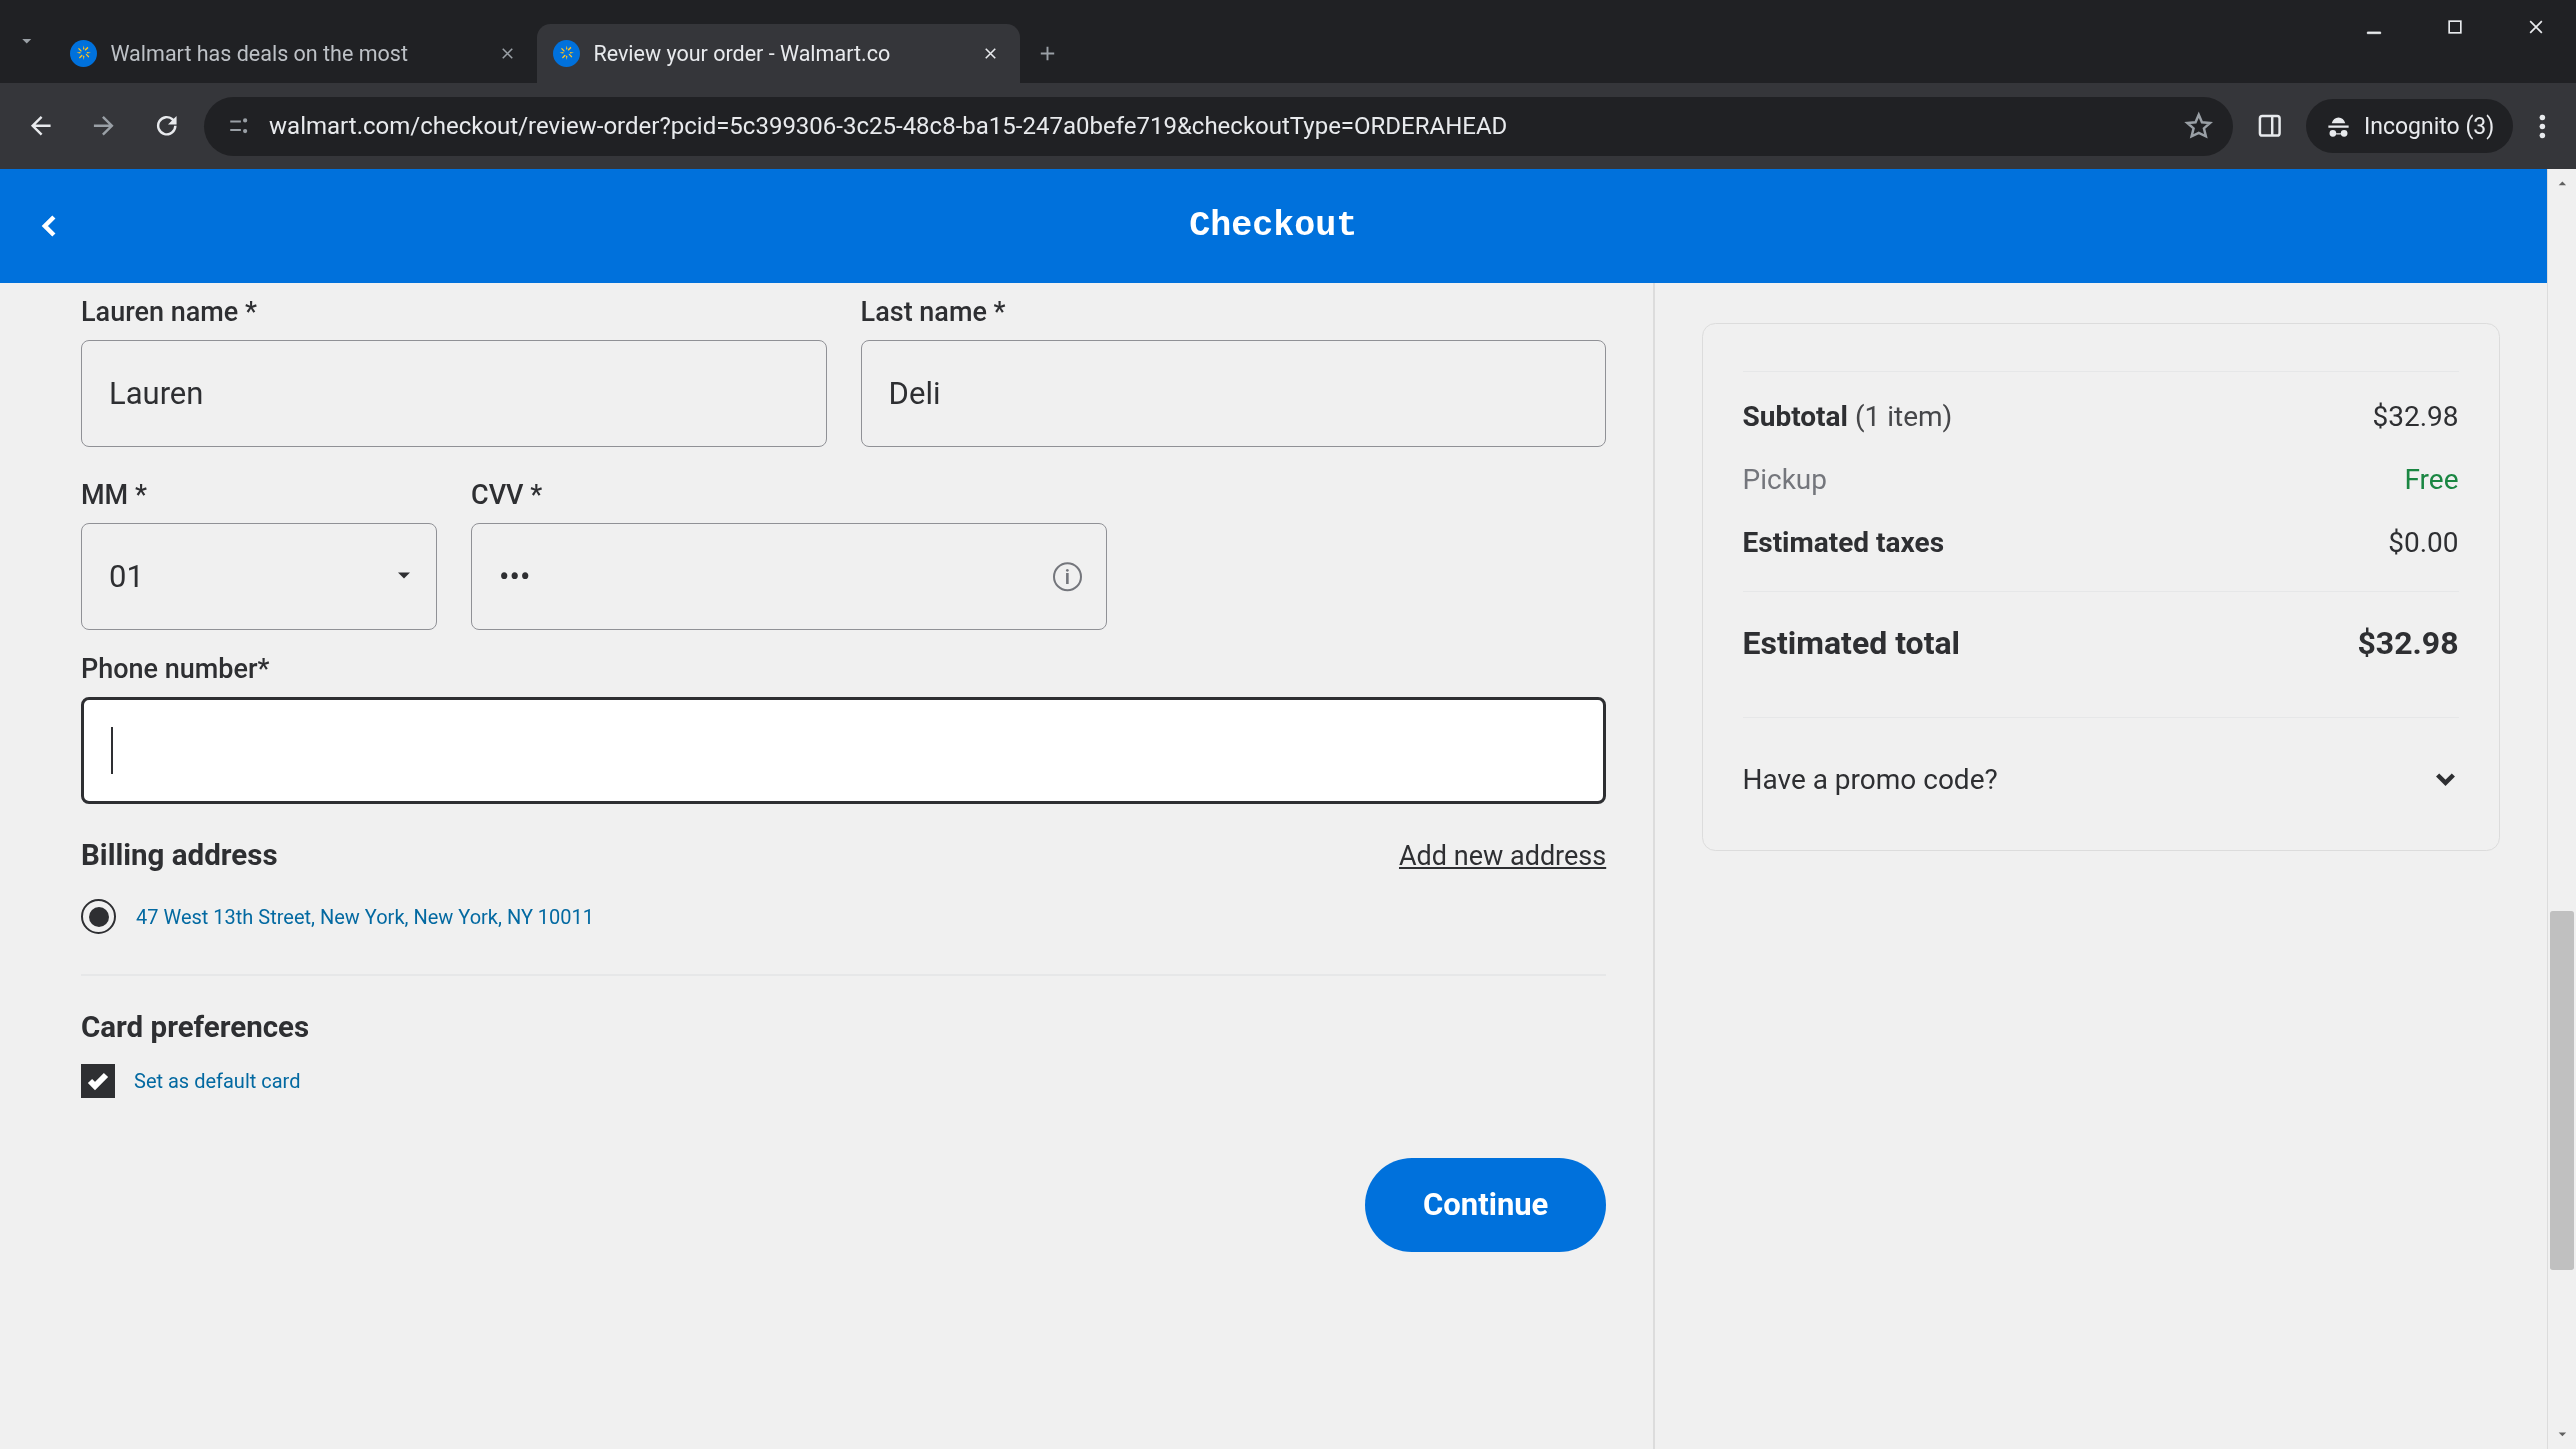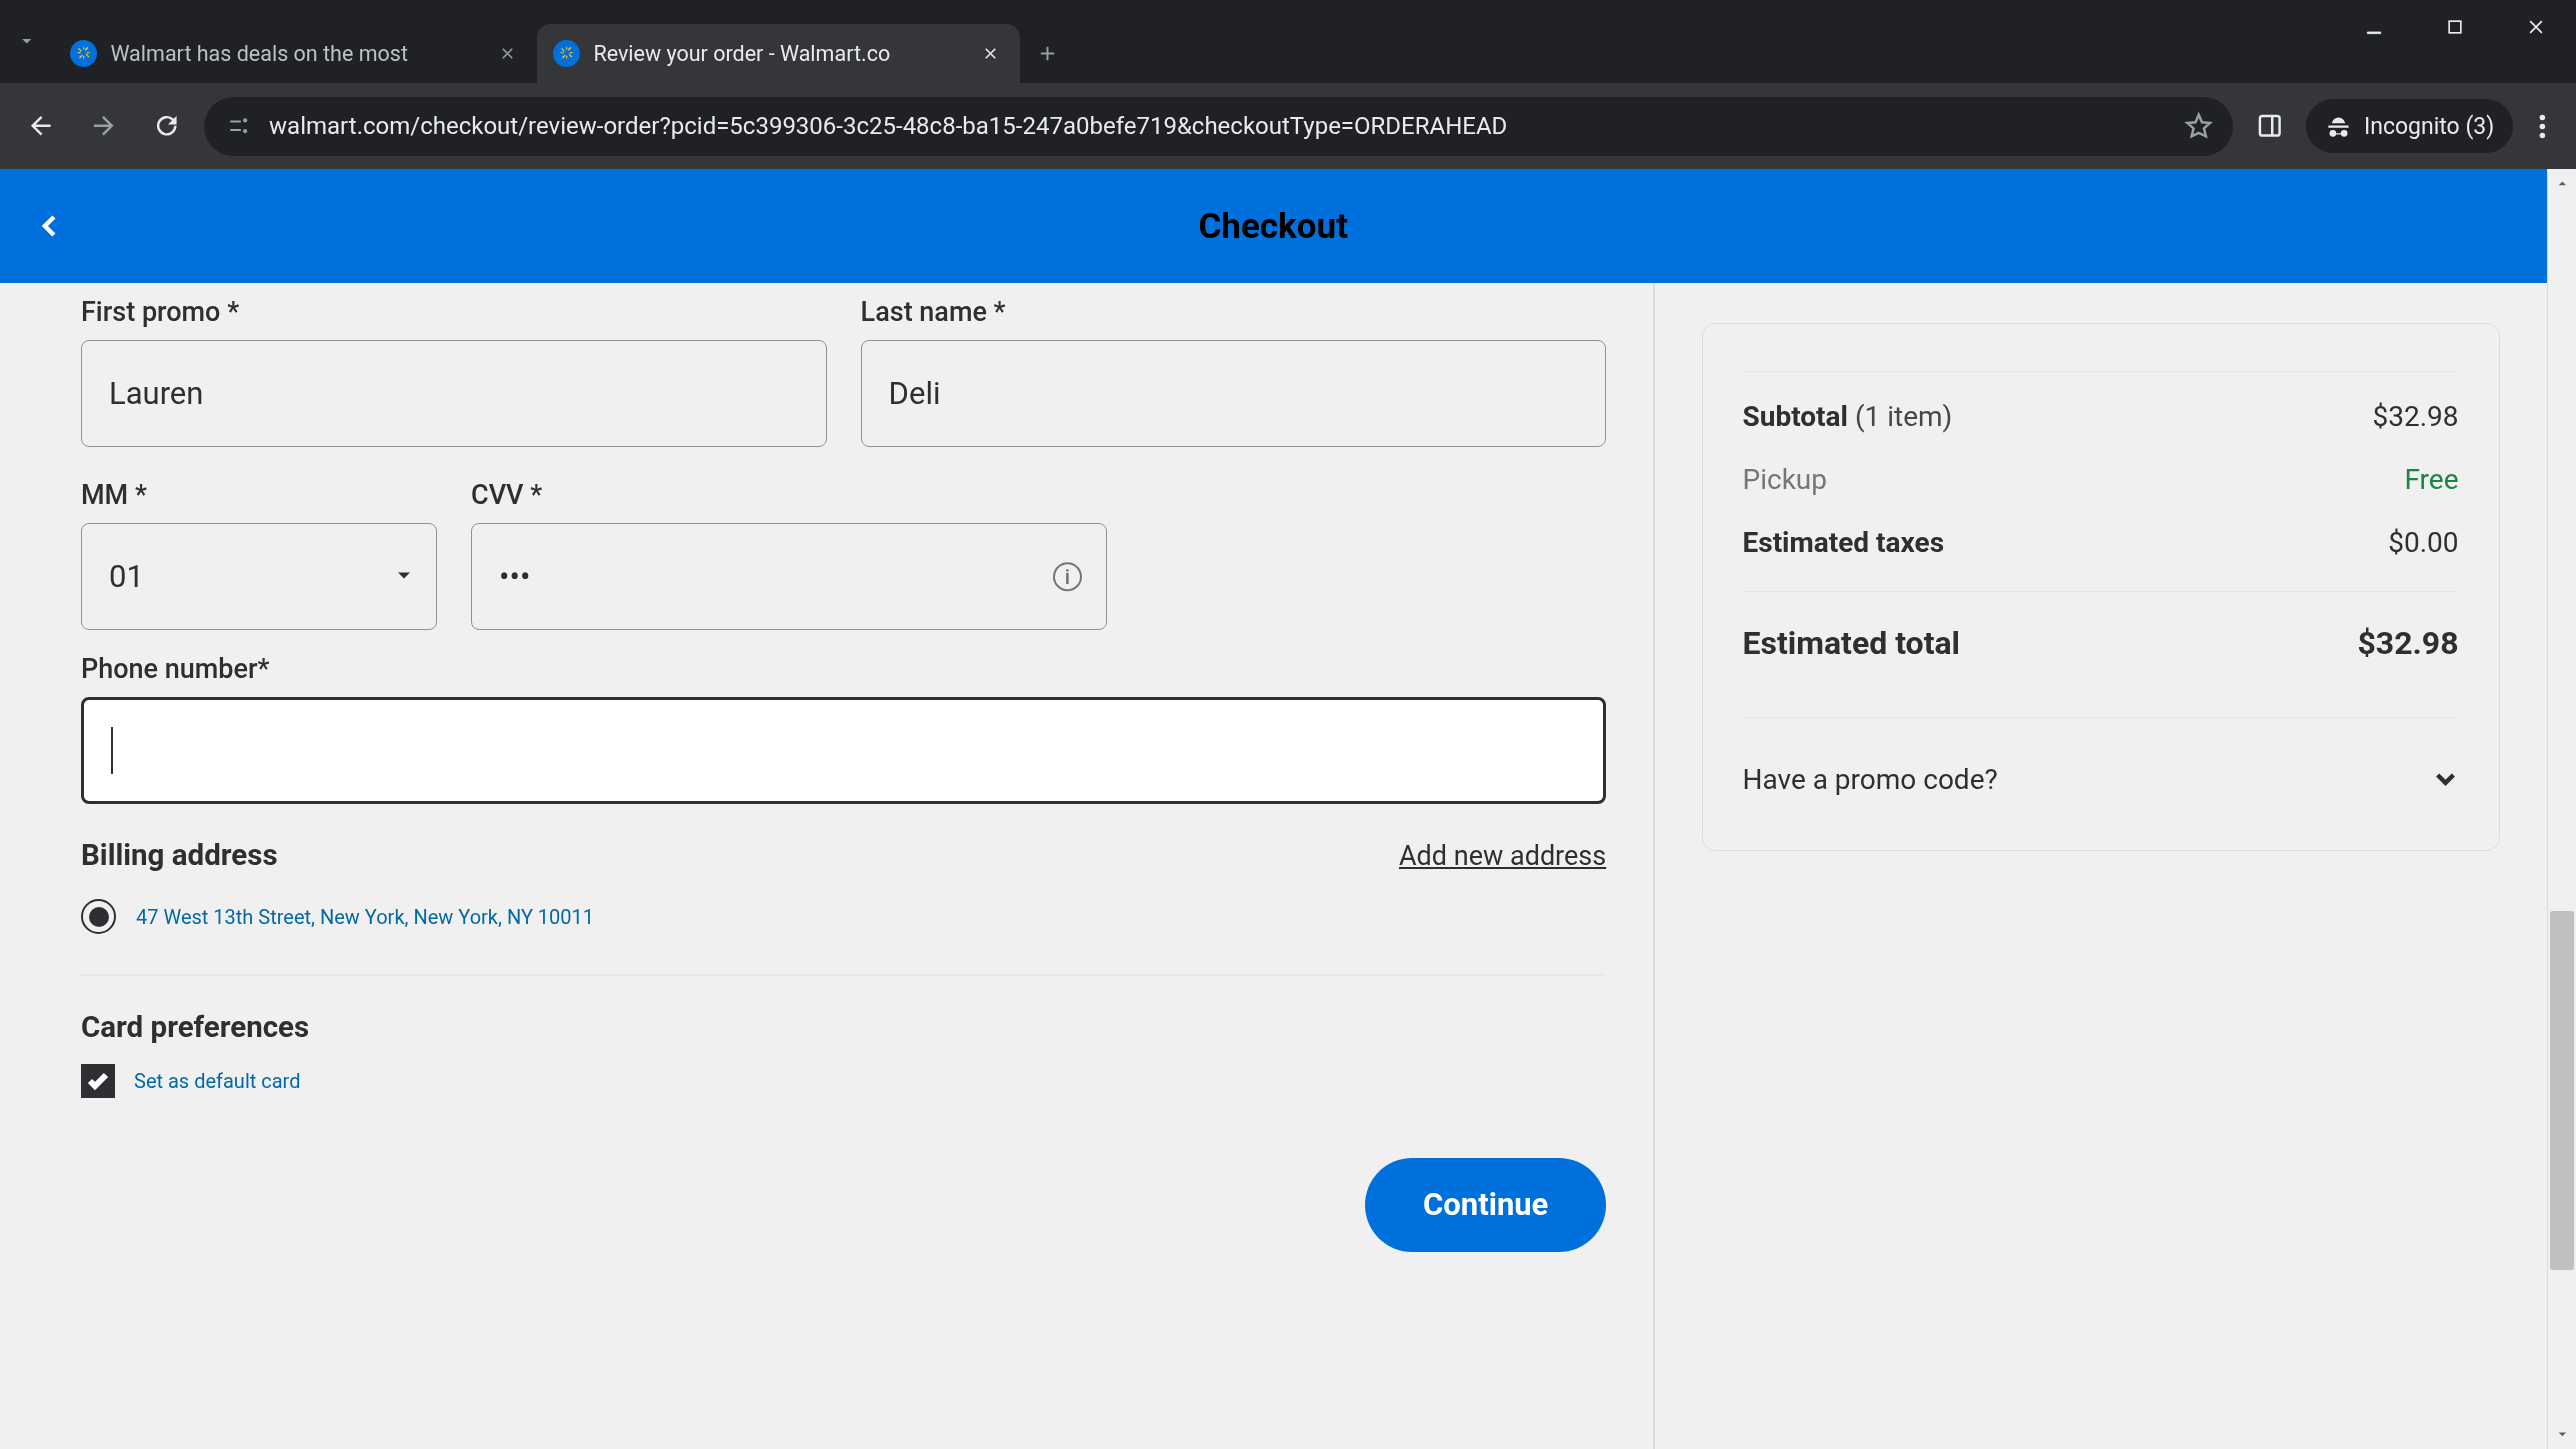--- a/index.html
+++ b/index.html
@@ -47,21 +47,21 @@
 .vscroll .arrow { position:absolute; left:0; width:29.5px; height:29.5px; display:flex; align-items:center; justify-content:center; }
 .vscroll .arrow.top { top:0; }
 .vscroll .arrow.bottom { bottom:0; }
 .vscroll .arrow svg { width:14.8px; height:14.8px; fill:#606060; }
 .vscroll .thumb { position:absolute; left:2.7px; width:24px; top: 58%; height: 28%; background: #c0c0c0; border-radius: 2.7px; }
 
 
 .app-header { height: 114px; background: #0071dc; display:flex; align-items:center; position:relative; }
 .app-back { position:absolute; left: 27px; top: 50%; transform: translateY(-50%); width: 47px; height:47px; display:flex; align-items:center; justify-content:center; }
 .app-back svg { width: 27px; height: 27px; fill: none; stroke: #fff; stroke-width: 4; }
-.app-title { margin: 0 auto; color: #000000; font-size: 35px; font-weight: 700; }
+.app-title { margin: 0 auto; color: #ffffff; font-size: 35px; font-weight: 700; font-family: Liberation Mono, monospace; }
 
 
 .content-wrap { position:absolute; top:114px; bottom:0; left:0; right:0; display:flex; }
 .main-col { flex: 1; padding: 13.4px 47px 27px 81px; }
 .divider { width: 1.3px; background: #dcdcdc; }
 .side-col { width: 892px; padding: 40px 47px 27px 47px; }
 
 
 .field-row { display:flex; gap: 34px; }
 .field { display:flex; flex-direction:column; gap: 12px; }
@@ -234,21 +234,21 @@
           </svg>
       </div>
       <div class="app-title">Checkout</div>
     </div>
 
     <div class="content-wrap">
       <div class="main-col">
 
         <div class="field-row">
           <div class="field half">
-            <div class="field-label">First promo *</div>
+            <div class="field-label">Lauren name *</div>
             <div class="input">
                 <span>Lauren</span>
               </div>
           </div>
           <div class="field half">
             <div class="field-label">Last name *</div>
             <div class="input">
                 <span>Deli</span>
               </div>
           </div>

